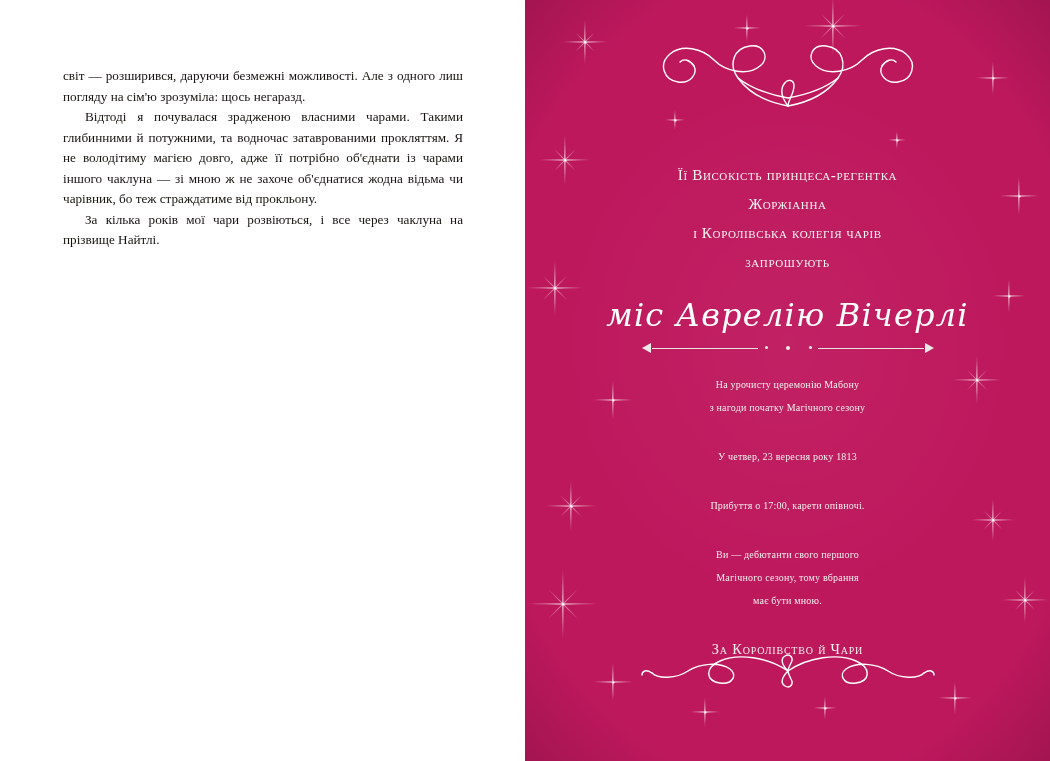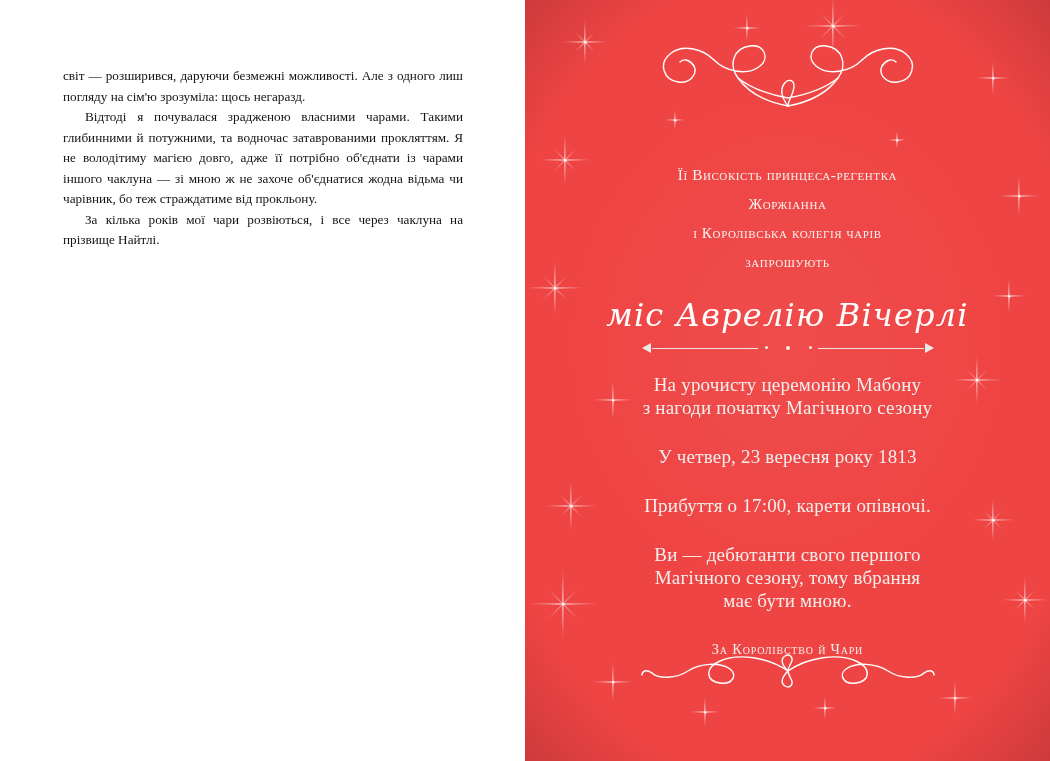--- a/index.html
+++ b/index.html
@@ -47,21 +47,21 @@
   }
   .body-text p.indent {
     text-indent: 22px;
   }
 
   
   .page-right {
     position: relative;
     width: 525px;
     height: 761px;
-    background: #ef4444;
+    background: #be185d;
     overflow: hidden;
     color: #f4f2ef;
   }
   .vignette {
     position: absolute;
     inset: 0;
     background:
       radial-gradient(ellipse 70% 55% at 50% 45%, rgba(255,255,255,0.045) 0%, rgba(255,255,255,0.0) 62%),
       radial-gradient(ellipse 120% 110% at 50% 50%, rgba(0,0,0,0) 48%, rgba(0,0,0,0.55) 100%);
     pointer-events: none;
@@ -182,21 +182,21 @@
     width: 0; height: 0;
     border-top: 5px solid transparent;
     border-bottom: 5px solid transparent;
   }
   .rule-ornament .tri.l { left: 4px; border-right: 9px solid #eceae6; }
   .rule-ornament .tri.r { right: 4px; border-left: 9px solid #eceae6; }
 
   .block {
     margin: 18px 0 0 0;
     font-family: "Liberation Serif", serif;
-    font-size: 19px;
+    font-size: 10px;
     line-height: 23px;
     color: #f2efec;
     letter-spacing: 0.2px;
   }
   .block.gap-lg { margin-top: 26px; }
   .block.caps {
     font-variant: small-caps;
     letter-spacing: 0.8px;
     font-size: 14.4px;
   }

